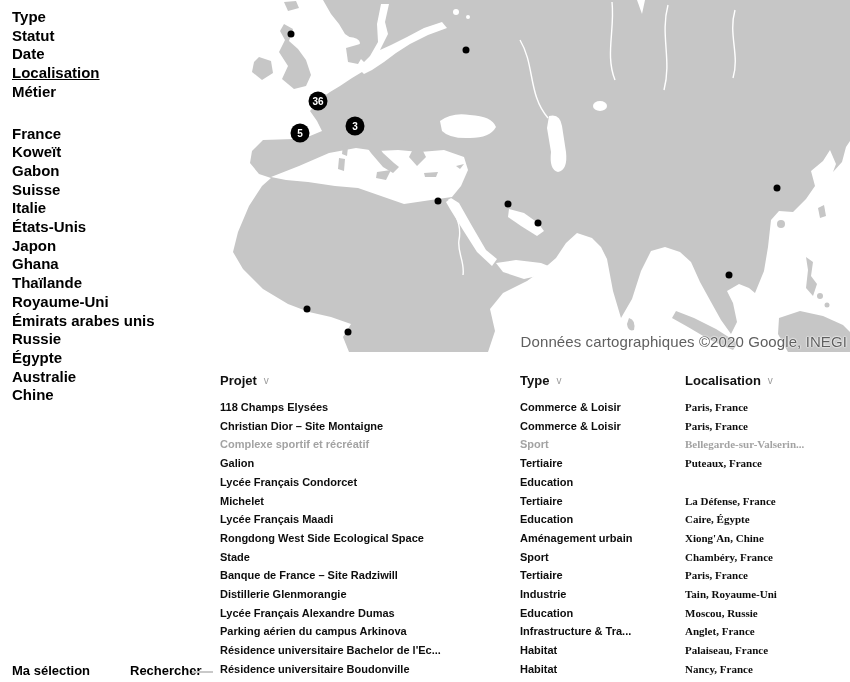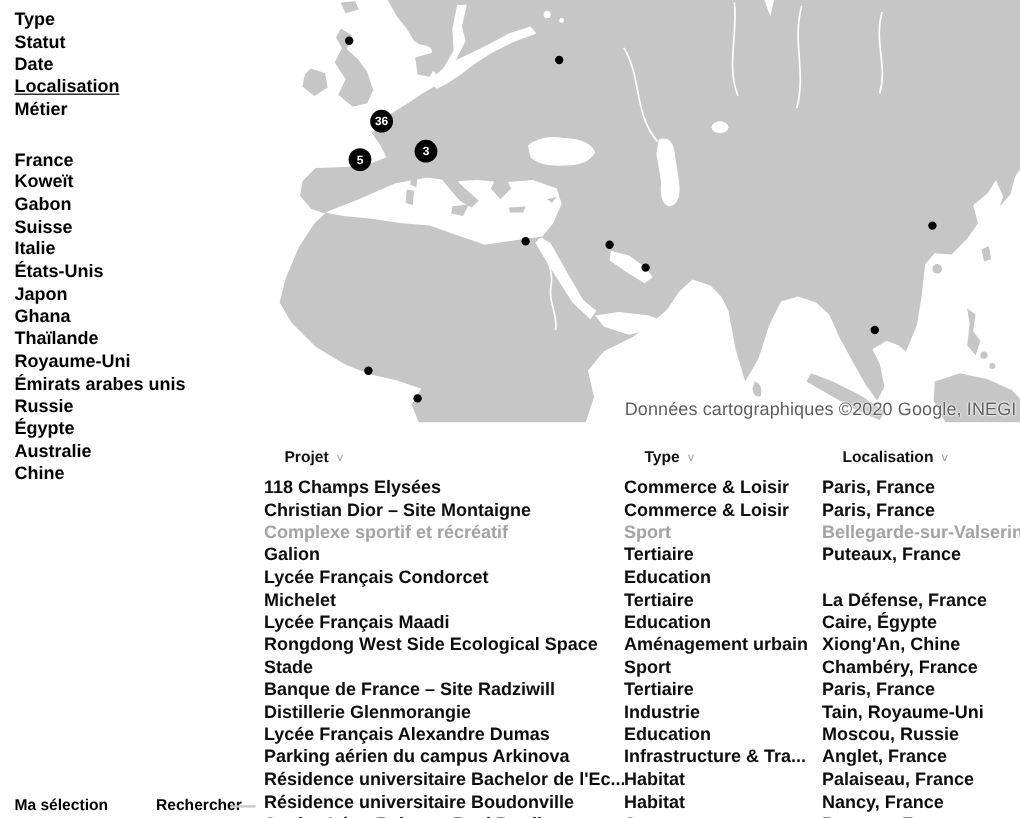--- a/index.html
+++ b/index.html
@@ -23,24 +23,24 @@
   .attribution {
     position:absolute; top:333px; right:3px; z-index:4;
     font-size:15px; color:#5f5f5f; letter-spacing:.1px;
     text-shadow:0 0 2px #fff,0 0 2px #fff,0 0 1px #fff;
   }
   
   .table { position:absolute; left:220px; top:373px; width:630px; z-index:5; }
   .thead { display:flex; height:25px; align-items:flex-start; }
   .th { font-size:13px; font-weight:700; color:#111; cursor:pointer; white-space:nowrap; }
   .chev { color:#9a9a9a; font-size:10px; font-weight:400; margin-left:7px; position:relative; top:-1px; }
-  .col1 { width:300px;margin-left:17px; } .col2 { width:165px; } .col3 { flex:1; overflow:hidden; }
-  .row { display:flex; line-height:18.7px; font-size:15px; font-weight:600; color:#0d0d0d; white-space:nowrap; cursor:pointer; }
+  .col1 { width:300px; } .col2 { width:165px; } .col3 { flex:1; overflow:hidden; }
+  .row { display:flex; line-height:18.7px; font-size:11px; font-weight:600; color:#0d0d0d; white-space:nowrap; cursor:pointer; }
   .row > div { overflow:hidden; padding-right:6px; }
-  .row .c1 { width:300px; } .row .c2 { width:165px; } .row .c3 { flex:1; }
+  .row .c1 { width:300px; } .row .c2 { width:165px; } .row .c3 { flex:1;font-family:Liberation Serif, serif; }
   .row.muted { color:#a3a3a3; }
   
   .footer-btn {
     position:absolute; z-index:6; background:none; border:none;
     font-family:inherit; font-size:13px; color:#000; cursor:pointer; white-space:nowrap;font-weight:bold;
   }
   #btn-selection { left:12px; top:663px; }
   #btn-search { left:130px; top:663px; }
   .scroll-dash { position:absolute; left:192px; top:671px; width:21px; height:2px; background:#c9c9c9; z-index:6; }
 </style>

